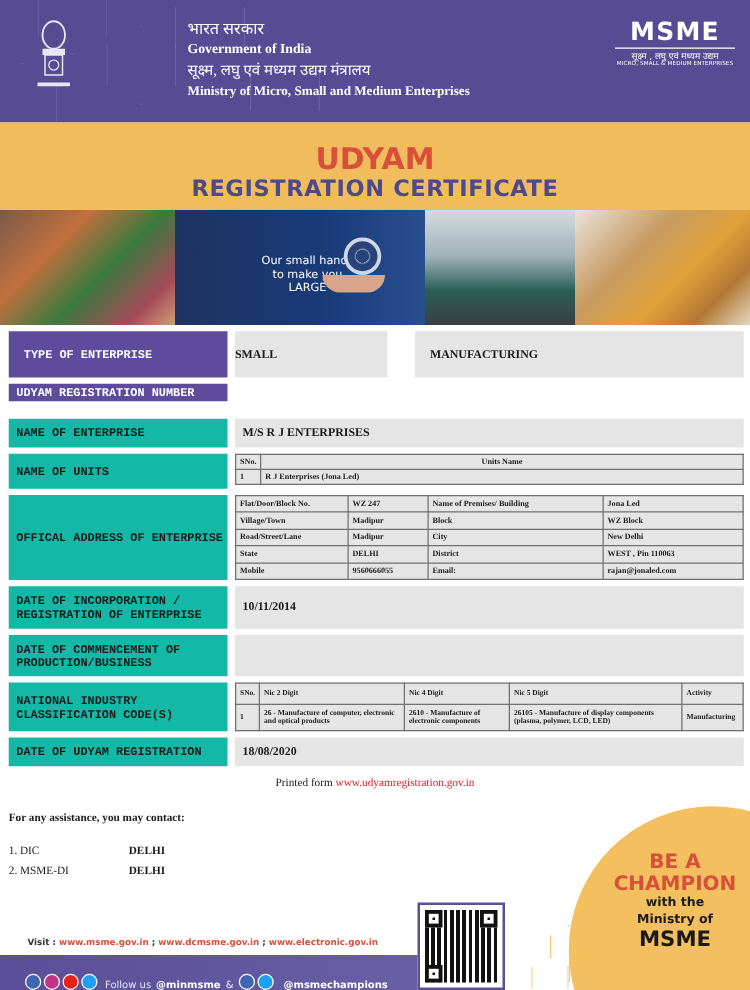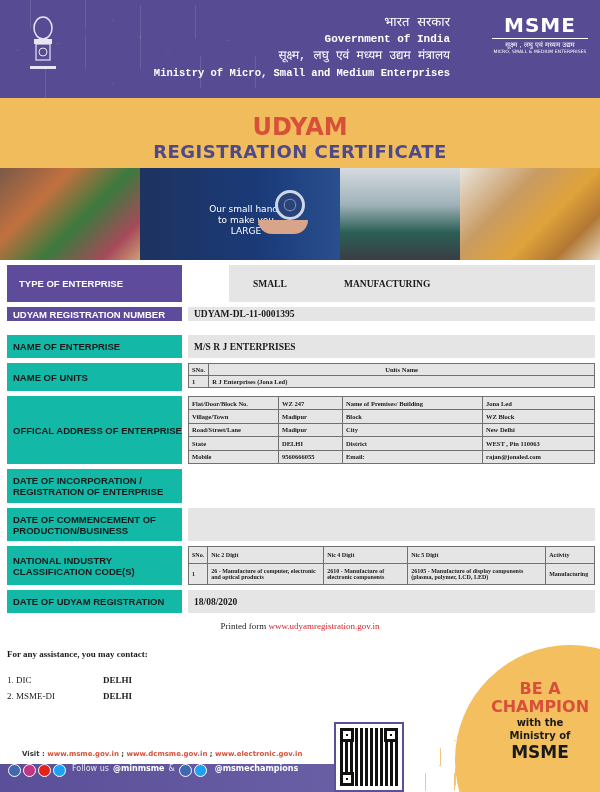--- a/index.html
+++ b/index.html
@@ -2,21 +2,21 @@
 <html><head>
 <meta charset="utf-8">
 <style>
   * { box-sizing: border-box; margin: 0; padding: 0; }
   body { width: 600px; height: 792px; background: #ffffff; overflow: hidden; position: relative; font-family: "Liberation Serif", serif; color: #1a1a1a; }
 
   
   .gov-header { position: absolute; left: 0; top: 0; width: 600px; height: 98px; background: #574c93; overflow: hidden; }
   .hex { position: absolute; width: 56px; height: 64px; border: 1px solid rgba(255,255,255,0.12); clip-path: polygon(50% 0, 100% 25%, 100% 75%, 50% 100%, 0 75%, 0 25%); }
   .emblem { position: absolute; left: 26px; top: 14px; width: 34px; height: 64px; }
-  .gov-text { position: absolute; left: 150px; top: 14px; width: 300px; text-align: right; color: #fff; font-family: Liberation Mono, monospace; }
+  .gov-text { position: absolute; left: 150px; top: 14px; width: 300px; text-align: left; color: #fff; font-family: Liberation Serif, serif; }
   .gov-text .l1 { font-size: 13px; line-height: 17px; }
   .gov-text .l2 { font-size: 11px; font-weight: bold; line-height: 17px; }
   .gov-text .l3 { font-size: 12px; line-height: 17px; }
   .gov-text .l4 { font-size: 10.5px; font-weight: bold; line-height: 17px; }
   .msme-logo { position: absolute; left: 492px; top: 14px; width: 96px; color: #fff; font-family: "DejaVu Sans", sans-serif; }
   .msme-logo .big { font-size: 20px; font-weight: bold; letter-spacing: 1px; line-height: 22px; text-align: center; }
   .msme-logo .hi { font-size: 7px; text-align: center; border-top: 1px solid #fff; margin-top: 2px; padding-top: 1px; }
   .msme-logo .en { font-size: 4.5px; text-align: center; letter-spacing: 0.1px; }
 
   
@@ -29,40 +29,40 @@
   .b1 { position: absolute; left: 0; top: 0; width: 150px; height: 92px; background: linear-gradient(135deg, #7a5a48 0%, #c2703f 30%, #3b7a3e 55%, #a64a5a 80%, #d8b57c 100%); }
   .b2 { position: absolute; left: 140px; top: 0; width: 200px; height: 92px; background: linear-gradient(90deg, #1e3360 0%, #1a3a78 60%, #2a4f8e 100%); }
   .b2 .txt { position: absolute; left: 22px; top: 36px; color: #fff; font-family: "DejaVu Sans", sans-serif; font-size: 9px; line-height: 11px; text-align: center; width: 80px; margin-left: 44px; }
   .b2 .wheel { position: absolute; left: 135px; top: 22px; width: 30px; height: 30px; border-radius: 50%; border: 3px solid #cfd6e6; background: radial-gradient(circle, #28427a 30%, #8ea0c4 31%, #28427a 40%); }
   .b2 .hand { position: absolute; left: 118px; top: 52px; width: 50px; height: 14px; border-radius: 0 0 25px 25px; background: #d9a58a; }
   .b3 { position: absolute; left: 330px; top: 0; width: 140px; height: 92px; background: linear-gradient(180deg, #d5dbe0 0%, #9fb2b8 40%, #2b5f56 70%, #3a3e44 100%); }
   .b4 { position: absolute; left: 460px; top: 0; width: 140px; height: 92px; background: linear-gradient(135deg, #e9e4db 0%, #c89b63 35%, #e0a23a 60%, #b27834 80%, #e6d7c0 100%); }
 
   
   .row { position: absolute; left: 7px; width: 588px; }
-  .lbl { position: absolute; left: 0; top: 0; width: 175px; height: 100%; font-family: Liberation Sans, sans-serif; font-weight: bold; font-size: 9.5px; padding-left: 6px; display: flex; align-items: center; line-height: 11px; }
+  .lbl { position: absolute; left: 0; top: 0; width: 175px; height: 100%; font-family: Liberation Mono, monospace; font-weight: bold; font-size: 9.5px; padding-left: 6px; display: flex; align-items: center; line-height: 11px; }
   .lbl.purple { background: #5e4b9b; color: #fff; }
   .lbl.orange { background: #14b8a6; color: #1a1a1a; }
   .val { position: absolute; left: 181px; top: 0; right: 0; height: 100%; background: #e5e5e6; font-weight: bold; font-size: 9.5px; display: flex; align-items: center; padding-left: 6px; }
-  .val.split1 { right: auto; width: 122px; padding-left: 24px; margin-left: 41px; }
+  .val.split1 { right: auto; width: 122px; padding-left: 0; }
   .val.split2 { left: 325px; padding-left: 12px; }
 
   table.inner { position: absolute; left: 181px; top: 0; width: 407px; border-collapse: collapse; font-size: 6.5px; font-weight: bold; background: #e5e5e6; }
   table.inner td { border: 1px solid #707070; padding: 1px 3px; height: 12px; vertical-align: middle; }
 
   .disclaimer { position: absolute; left: 0; top: 621px; width: 600px; text-align: center; font-size: 9px; line-height: 11px; }
   .disclaimer .link { color: #d8232a; }
   .assist { position: absolute; left: 7px; top: 649px; font-size: 9px; font-weight: bold; }
   .contact { position: absolute; left: 7px; font-size: 9px; }
   .contact .k { display: inline-block; width: 96px; }
   .contact .v { font-weight: bold; }
 
   .visit { position: absolute; left: 22px; top: 750px; font-family: "DejaVu Sans", sans-serif; font-size: 7px; font-weight: bold; color: #333; }
   .visit .red { color: #d8503a; }
-  .footer-bar { position: absolute; left: 0; top: 764px; width: 361px; height: 28px; background: linear-gradient(90deg, #5a4f98 0%, #6a60a6 100%); display: flex; align-items: flex-start; padding-left: 8px; font-family: "DejaVu Sans", sans-serif; font-size: 8px; color: #e6e6f3; }
+  .footer-bar { position: absolute; left: 0; top: 764px; width: 361px; height: 28px; background: linear-gradient(90deg, #5a4f98 0%, #6a60a6 100%); display: flex; align-items: flex-end; padding-left: 20px; font-family: "DejaVu Sans", sans-serif; font-size: 8px; color: #e6e6f3; }
   .soc { display: inline-block; width: 13px; height: 13px; border-radius: 50%; margin-right: 2px; border: 1px solid #fff; }
   .footer-bar b { color: #fff; margin: 0 4px; }
 
   .qr { position: absolute; left: 334px; top: 722px; width: 70px; height: 70px; background: #fff; border: 2px solid #5a4f98; padding: 4px; }
   .qr-inner { width: 100%; height: 100%; background:
      repeating-linear-gradient(90deg, #111 0 3px, transparent 3px 5px),
      repeating-linear-gradient(0deg, #fff 0 2px, transparent 2px 5px);
      position: relative; }
   .qr-corner { position: absolute; width: 14px; height: 14px; border: 3px solid #111; background: #fff; box-shadow: inset 0 0 0 3px #fff, inset 0 0 0 7px #111; }
 
@@ -119,21 +119,20 @@
 </div>
 
 <div class="row" style="top:265px;height:37px;">
   <div class="lbl purple" style="padding-left:12px">TYPE OF ENTERPRISE</div>
   <div class="val split1">SMALL</div>
   <div class="val split2">MANUFACTURING</div>
 </div>
 
 <div class="row" style="top:307px;height:14px;">
   <div class="lbl purple">UDYAM REGISTRATION NUMBER</div>
-  <div class="val">UDYAM-DL-11-0001395</div>
 </div>
 
 <div class="row" style="top:335px;height:23px;">
   <div class="lbl orange">NAME OF ENTERPRISE</div>
   <div class="val">M/S R J ENTERPRISES</div>
 </div>
 
 <div class="row" style="top:363px;height:28px;">
   <div class="lbl orange">NAME OF UNITS</div>
   <table class="inner">
@@ -183,20 +182,21 @@
       <td>9560666055</td>
       <td>Email:</td>
       <td>rajan@jonaled.com</td>
     </tr>
   </tbody>
     </table>
 </div>
 
 <div class="row" style="top:469px;height:34px;">
   <div class="lbl orange">DATE OF INCORPORATION / REGISTRATION OF ENTERPRISE</div>
+  <div class="val">10/11/2014</div>
 </div>
 
 <div class="row" style="top:508px;height:33px;">
   <div class="lbl orange">DATE OF COMMENCEMENT OF PRODUCTION/BUSINESS</div>
   <div class="val"></div>
 </div>
 
 <div class="row" style="top:546px;height:39px;">
   <div class="lbl orange">NATIONAL INDUSTRY CLASSIFICATION CODE(S)</div>
   <table class="inner" style="height:39px;font-size:6px">

